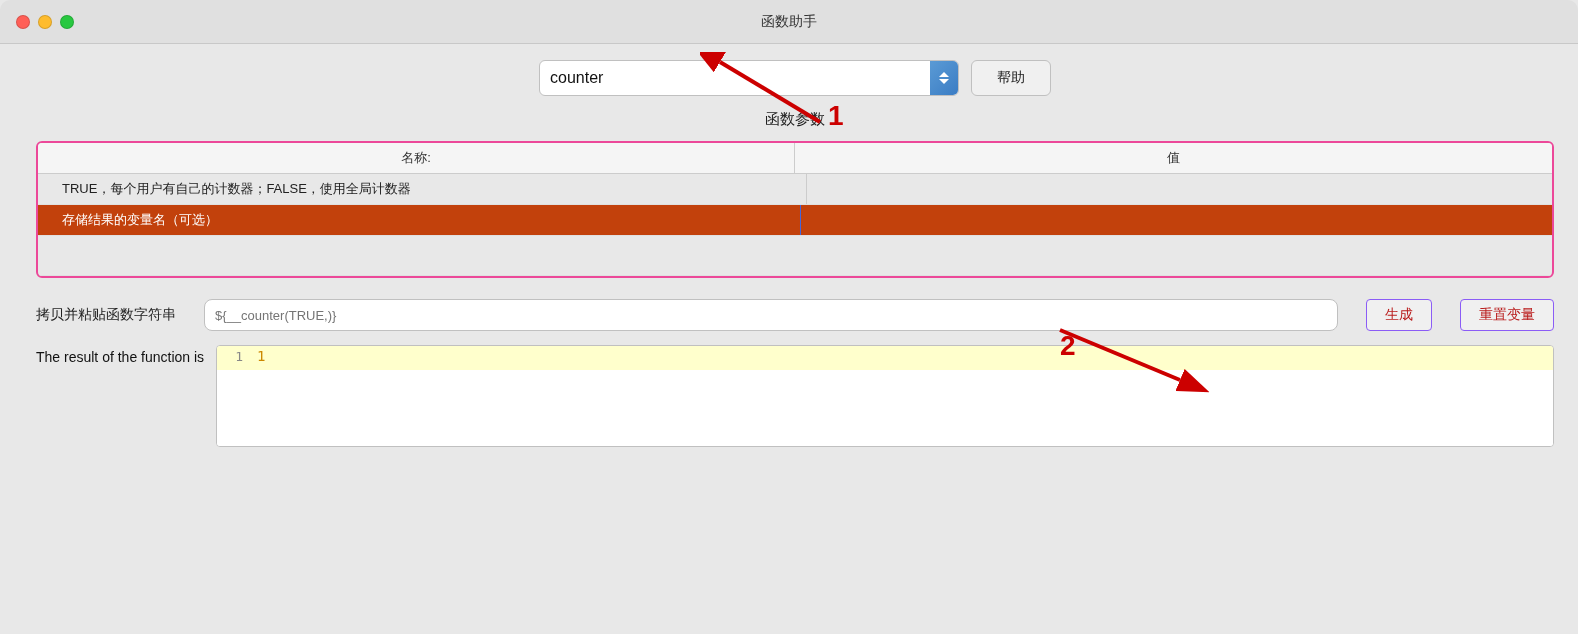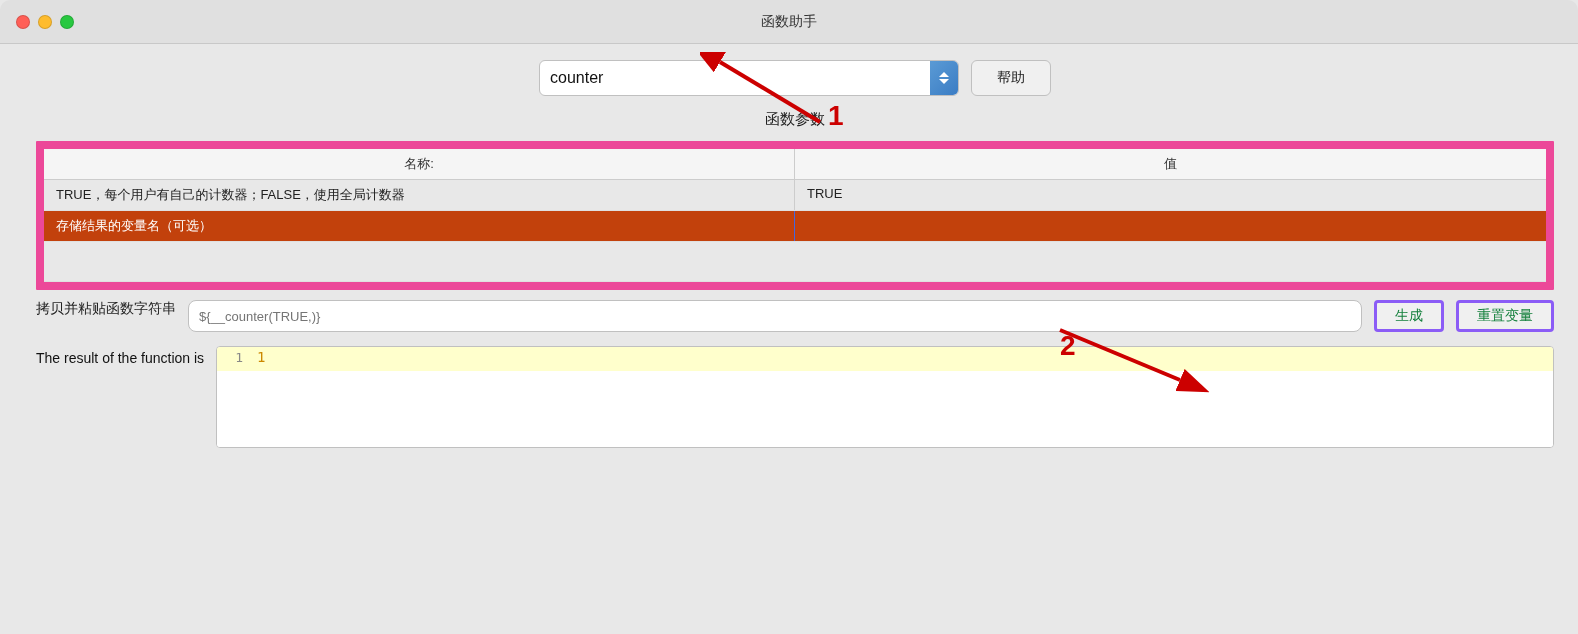--- a/index.html
+++ b/index.html
@@ -112,22 +112,22 @@
       background: #f0f0f0;
       border: 1px solid #c0c0c0;
       border-radius: 6px;
       font-size: 14px;
       cursor: pointer;
       color: #222;
     }
 
     
     .params-table {
-      border: 8px solid #ec4899;
-      border-radius: 1px;
+      border: 2px solid #ec4899;
+      border-radius: 6px;
       overflow: hidden;
       width: 100%;
     }
     .table-header {
       display: flex;
       background: #f5f5f5;
       border-bottom: 1px solid #ccc;
     }
     .col-name {
       width: 50%;
@@ -150,20 +150,21 @@
     }
     .table-row-data.selected {
       background: #c2410c;
       color: white;
     }
     .cell-name {
       width: 50%;
       padding: 6px 12px;
       border-right: 1px solid #ccc;
       font-size: 13px;
+      margin-left: 12px;
     }
     .table-row-data.selected .cell-name {
       border-right: 1px solid #4466dd;
     }
     .cell-val {
       width: 50%;
       padding: 6px 12px;
       font-size: 13px;
     }
     .cell-val-input {
@@ -175,22 +176,23 @@
       color: #111;
     }
     .table-row-empty {
       height: 40px;
       border-bottom: 1px solid #e0e0e0;
     }
 
     
     .copy-paste-row {
       display: flex;
-      gap: 12px;
-      margin-top: 0;
+      align-items: center;
+      gap: 28px;
+      margin-top: 11px;
     }
     .copy-paste-label {
       font-size: 14px;
       white-space: nowrap;
       color: #222;
     }
     .copy-paste-input {
       flex: 1;
       height: 32px;
       border: 1px solid #c0c0c0;
@@ -198,25 +200,25 @@
       padding: 0 10px;
       font-size: 13px;
       color: #999;
       background: white;
       outline: none;
     }
     .action-btn {
       height: 32px;
       padding: 0 18px;
       background: #f0f0f0;
-      border: 3px solid #8b5cf6;
+      border: 1px solid #8b5cf6;
       border-radius: 4px;
       font-size: 14px;
       cursor: pointer;
-      color: #15803d;
+      color: #b91c1c;
       white-space: nowrap;
     }
 
     
     .result-area {
       display: flex;
       align-items: flex-start;
       gap: 12px;
       margin-top: 4px;
     }
@@ -311,21 +313,20 @@
 
     <div class="params-table">
 
       <div class="table-header">
         <div class="col-name">名称:</div>
         <div class="col-value">值</div>
       </div>
 
       <div class="table-row-data">
         <div class="cell-name">TRUE，每个用户有自己的计数器；FALSE，使用全局计数器</div>
-        <div class="cell-val">TRUE</div>
       </div>
 
       <div class="table-row-data selected">
         <div class="cell-name">存储结果的变量名（可选）</div>
         <div class="cell-val">
           <input class="cell-val-input" type="text" value="" style="">
         </div>
       </div>
 
       <div class="table-row-empty"></div>

